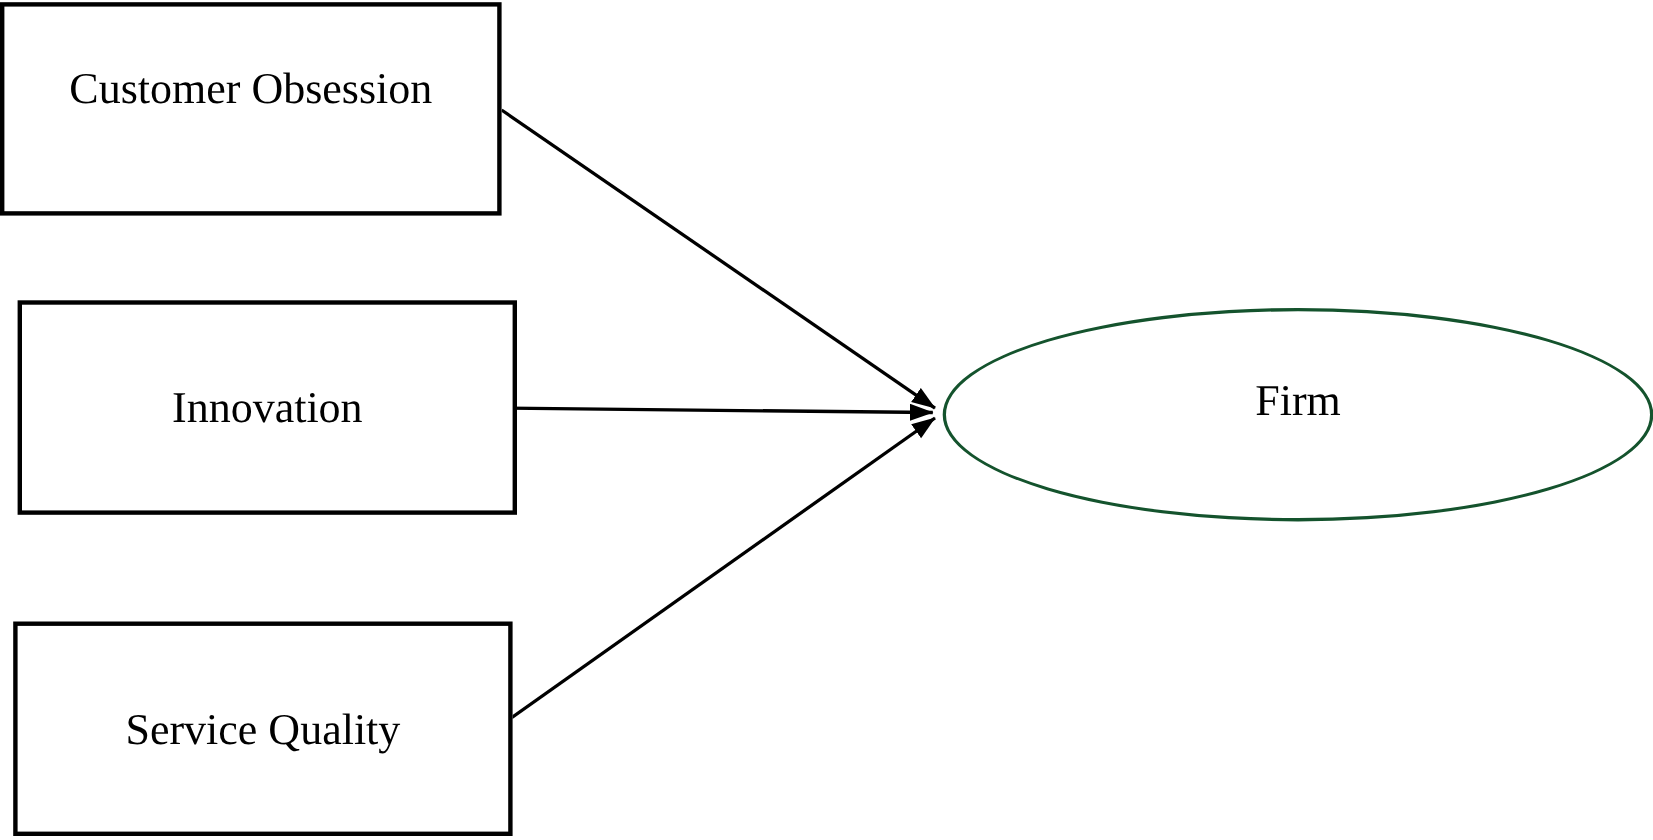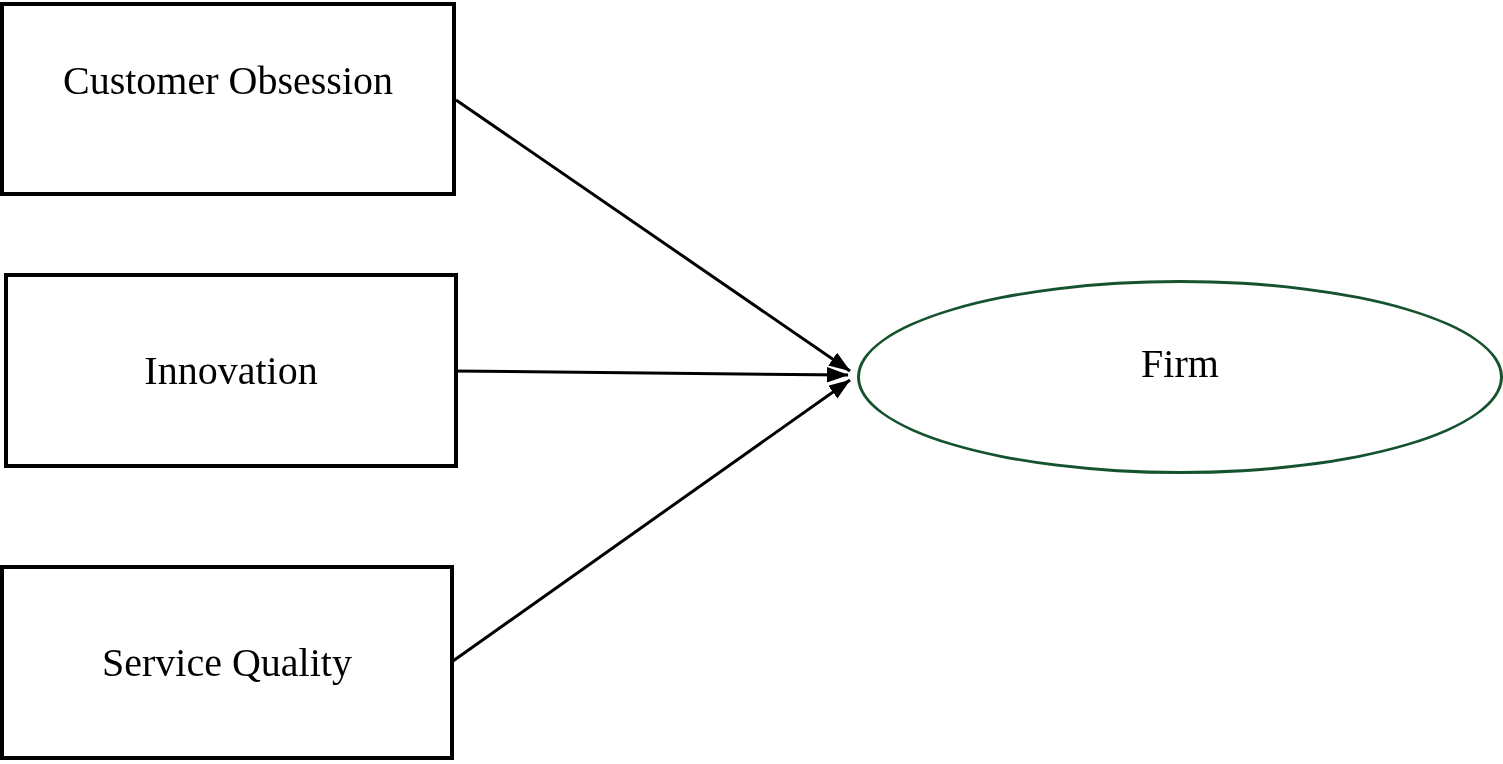--- a/index.html
+++ b/index.html
@@ -43,27 +43,27 @@
     border-radius: 50%;
   }
   .node-customer-obsession {
     left: 0px;
     top: 2px;
     width: 456px;
     height: 194px;
     padding-bottom: 36px;
   }
   .node-innovation {
-    left: 4px;
+    left: 16px;
     top: 273px;
     width: 454px;
     height: 195px;
   }
   .node-service-quality {
-    left: 0px;
+    left: 12px;
     top: 565px;
     width: 454px;
     height: 195px;
   }
   .node-firm {
     left: 857px;
     top: 280px;
     width: 646px;
     height: 194px;
     padding-bottom: 26px;

